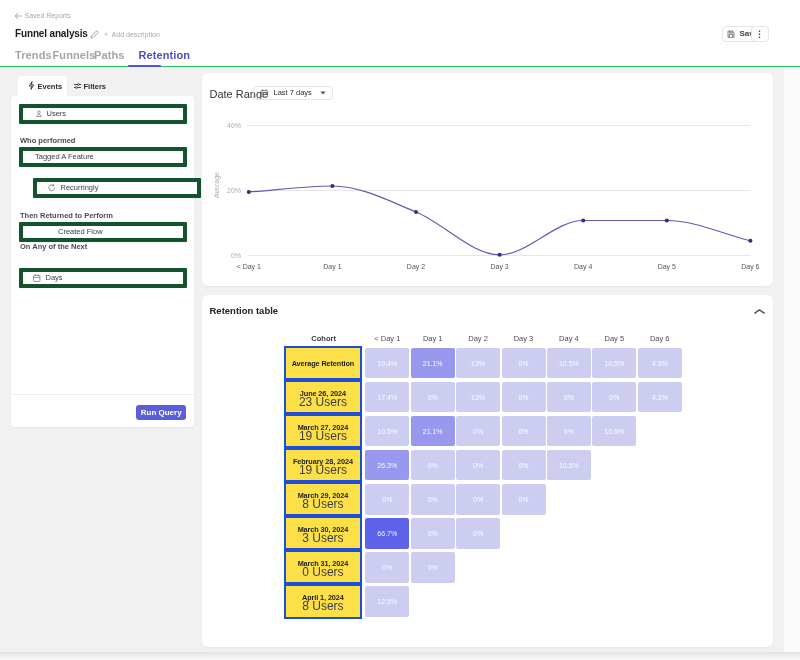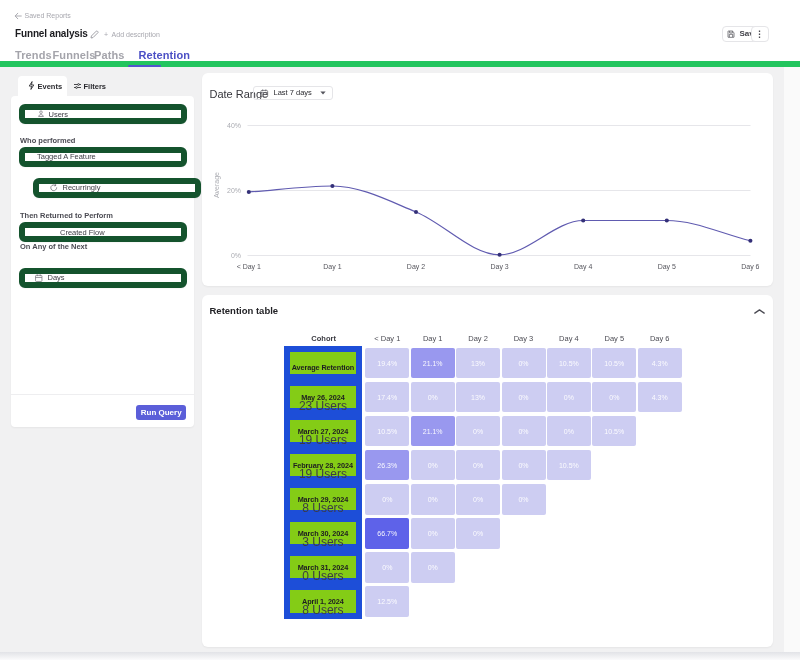--- a/index.html
+++ b/index.html
@@ -1,57 +1,57 @@
 <!DOCTYPE html>
 <html><head>
 <meta charset="utf-8">
 <style>
   * { margin:0; padding:0; box-sizing:border-box; }
   html,body { width:800px; height:660px; overflow:hidden; }
   body { font-family:"Liberation Sans", sans-serif; background:#fff; position:relative; }
   .abs { position:absolute; }
 
   
-  #header { position:absolute; left:0; top:0; width:800px; height:67px; background:#fff; border-bottom:6px solid #22c55e; }
+  #header { position:absolute; left:0; top:0; width:800px; height:67px; background:#fff; border-bottom:1px solid #22c55e; }
   #back-row { position:absolute; left:15px; top:11px; height:10px; color:#a7a7ae; font-size:7.5px; }
   #title { position:absolute; left:15px; top:27.5px; font-size:10px; font-weight:bold; color:#1b1b1f; letter-spacing:-0.15px; }
   #adddesc { position:absolute; left:104px; top:30.5px; font-size:7px; color:#a7a7ae; }
   .tab { position:absolute; top:49px; font-size:11px; color:#a4a4ab; font-weight:bold; letter-spacing:0.1px; }
   #tab-active { color:#4c50c5; }
   #tab-underline { position:absolute; left:127.5px; top:64.5px; width:33px; height:2px; background:#5156cd; border-radius:1px; }
   .hbtn { position:absolute; top:25.5px; height:16px; background:#fff; border:1px solid #e5e5e8; border-radius:4px; display:flex; align-items:center; justify-content:center; color:#43434a; font-size:8px; font-weight:bold; }
 
   
   #page { position:absolute; left:0; top:67px; width:800px; height:585px; background:#f1f1f2; }
   #rightstrip { position:absolute; left:784px; top:67px; width:16px; height:585px; background:#fafafa; }
   #bottomstrip { position:absolute; left:0; top:652px; width:800px; height:8px; background:linear-gradient(#e2e3e7, #fbfbfc); }
 
   
   #tab-events { position:absolute; left:18.3px; top:75.8px; width:49px; height:20px; background:#fff; border-radius:4px 4px 0 0; }
   .ptab-label { font-size:7.5px; font-weight:bold; color:#2a2a2f; }
   #panel { position:absolute; left:11px; top:95.5px; width:183.4px; height:331.3px; background:#fff; border-radius:4px; box-shadow:0 1px 2px rgba(0,0,0,0.05); }
-  .pbox { position:absolute; left:8px; width:168px; height:19.4px; background:#fff; border:6px solid #14532d; border-radius:6px; box-shadow:0 1px 1.5px rgba(0,0,0,0.04); display:flex; align-items:center; }
+  .pbox { position:absolute; left:8px; width:168px; height:19.4px; background:#fff; border:4px solid #14532d; border-radius:1px; box-shadow:0 1px 1.5px rgba(0,0,0,0.04); display:flex; align-items:center; }
   .pbox span { font-size:7.5px; color:#3c3c43; }
   .plabel { position:absolute; left:9px; font-size:7.5px; font-weight:bold; color:#4a4a52; }
   #panel-divider { position:absolute; left:0; top:298.3px; width:183.4px; height:1px; background:#eeeef0; }
   #runquery { position:absolute; left:125.4px; top:309.8px; width:49.6px; height:14.6px; background:#5b5ed9; border-radius:3px; color:#fff; font-size:8px; font-weight:bold; display:flex; align-items:center; justify-content:center; }
 
   
   .card { position:absolute; left:202px; width:570.5px; background:#fff; border-radius:6px; box-shadow:0 1px 2px rgba(0,0,0,0.05); }
   #chartcard { top:73px; height:212.7px; }
   #tablecard { top:295.2px; height:351.8px; }
 
   #daterange-label { position:absolute; left:7.5px; top:15px; font-size:11px; font-weight:normal; color:#35353b; }
   #daterange-box { position:absolute; left:51px; top:12.8px; width:80px; height:14px; border:1px solid #e5e5e8; border-radius:3px; display:flex; align-items:center; }
 
   #rt-title { position:absolute; left:7.5px; top:10px; font-size:9.5px; font-weight:bold; color:#222226; }
 
   .colhead { position:absolute; top:38.5px; width:45.4px; text-align:center; font-size:7.5px; color:#4c4c54; }
   .cohead { font-weight:bold; color:#3a3a41; }
-  .ccell { position:absolute; left:81.5px; width:78.8px; background:#84cc16; border:6px solid #1d4ed8; text-align:center; color:#1d1d21; }
+  .ccell { position:absolute; left:81.5px; width:78.8px; background:#fde047; border:2px solid #1d4ed8; text-align:center; color:#1d1d21; }
   .ccell .l1 { font-size:7.3px; font-weight:bold; line-height:9.5px; letter-spacing:-0.1px; }
   .ccell .l2 { font-size:12px; color:#3c3c43; line-height:9px; }
   .dcell { position:absolute; width:44px; height:30.5px; border-radius:2px; color:rgba(255,255,255,0.93); font-size:7px; display:flex; align-items:center; justify-content:center; }
   .c0 { background:#cdcdf2; }
   .c1 { background:#9998ef; }
   .c2 { background:#5e62e9; }
 </style>
 </head>
 <body>
   <div id="page"></div>
@@ -202,21 +202,21 @@
       <div class="l1" style="line-height:31px;">Average Retention</div>
     </div>
     <div class="dcell c0" style="left:163.3px; top:52.60px;">19.4%</div>
     <div class="dcell c1" style="left:208.7px; top:52.60px;">21.1%</div>
     <div class="dcell c0" style="left:254.1px; top:52.60px;">13%</div>
     <div class="dcell c0" style="left:299.5px; top:52.60px;">0%</div>
     <div class="dcell c0" style="left:344.9px; top:52.60px;">10.5%</div>
     <div class="dcell c0" style="left:390.3px; top:52.60px;">10.5%</div>
     <div class="dcell c0" style="left:435.7px; top:52.60px;">4.3%</div>
     <div class="ccell" style="top:84.86px; height:34.1px; padding-top:6.5px;">
-      <div class="l1">May 26, 2024</div>
+      <div class="l1">June 26, 2024</div>
       <div class="l2">23 Users</div>
     </div>
     <div class="dcell c0" style="left:163.3px; top:86.66px;">17.4%</div>
     <div class="dcell c0" style="left:208.7px; top:86.66px;">0%</div>
     <div class="dcell c0" style="left:254.1px; top:86.66px;">13%</div>
     <div class="dcell c0" style="left:299.5px; top:86.66px;">0%</div>
     <div class="dcell c0" style="left:344.9px; top:86.66px;">0%</div>
     <div class="dcell c0" style="left:390.3px; top:86.66px;">0%</div>
     <div class="dcell c0" style="left:435.7px; top:86.66px;">4.3%</div>
     <div class="ccell" style="top:118.92px; height:34.1px; padding-top:6.5px;">

